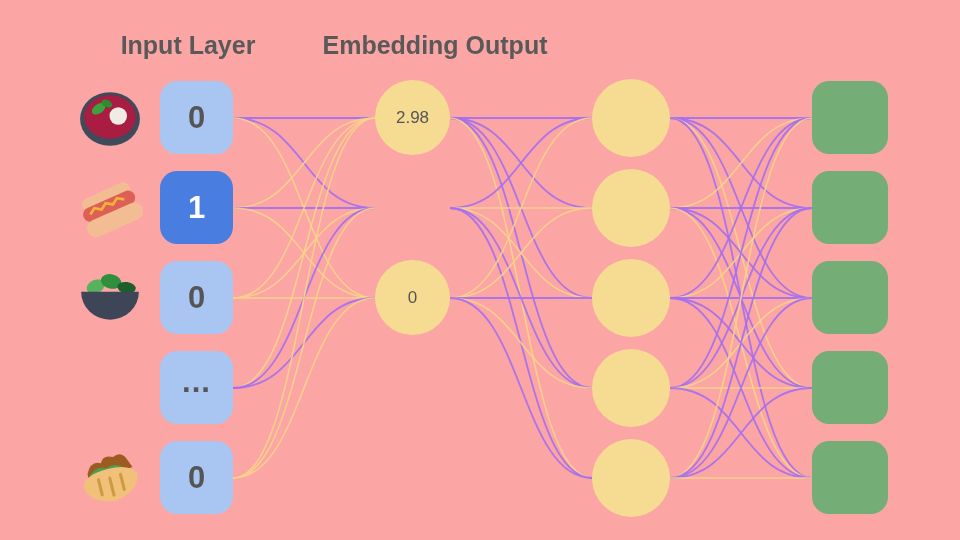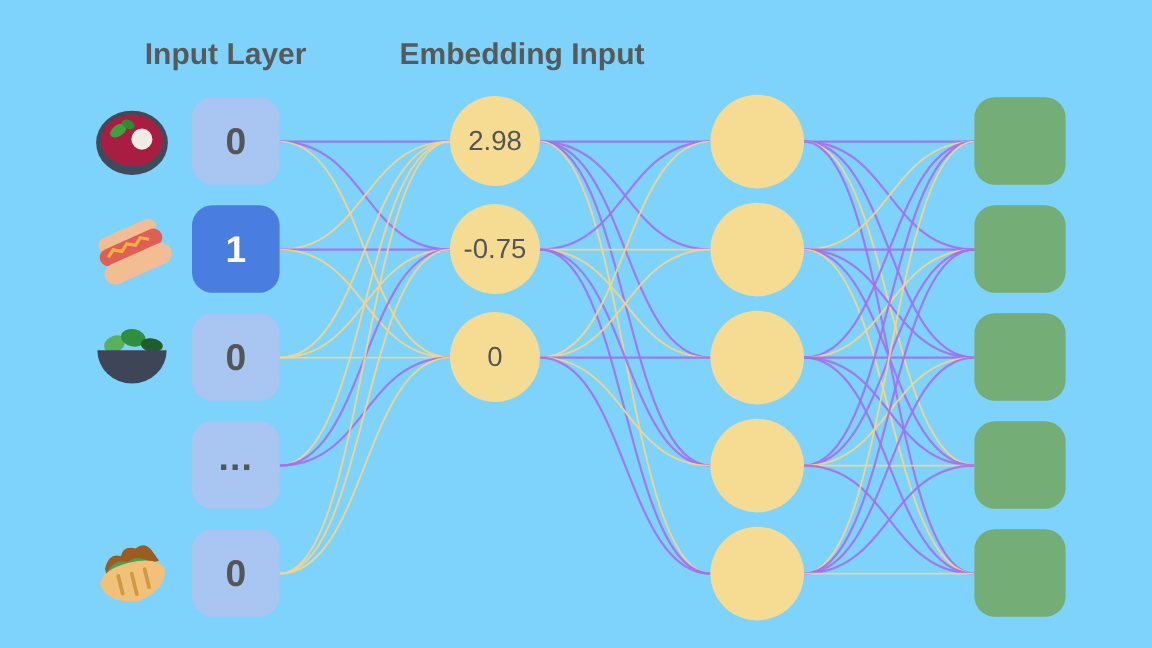--- a/index.html
+++ b/index.html
@@ -1,17 +1,17 @@
 <!DOCTYPE html>
 <html style="--title-text: #595959; --node-text: #555555; --input-node: #a9c5f1; --input-node-active: #4a7de0; --embedding-node: #f6dc93; --output-node: #74ad76;"><head>
 <meta charset="utf-8">
 <style>
   html,body{margin:0;padding:0;background:#ffffff;}
   #canvas{
-    position:relative;width:960px;height:540px;background:#7dd3fc;overflow:hidden;
+    position:relative;width:960px;height:540px;background:#fca5a5;overflow:hidden;
     font-family:"Liberation Sans", sans-serif;
   }
   .layer-title{
     position:absolute;top:31px;height:28px;line-height:28px;
     font-size:25px;font-weight:bold;color:var(--title-text,#595959);
     text-align:center;white-space:nowrap;
   }
   #title-input{left:88px;width:200px;}
   #title-embedding{left:310px;width:250px;}
   #title-output{left:758px;width:200px;}
@@ -20,39 +20,39 @@
   .in-node{
     left:160px;width:73px;height:73px;border-radius:17px;
     background:var(--input-node,#a9c5f1);
     font-size:31px;font-weight:bold;color:var(--node-text,#555555);
   }
   .in-node.active{background:var(--input-node-active,#4a7de0);color:#ffffff;}
   .in-node .dots{letter-spacing:1px;position:relative;top:-6px;}
   .emb-node{
     left:375px;width:75px;height:75px;border-radius:50%;
     background:var(--embedding-node,#f6dc93);
-    font-size:23px;font-weight:400;color:var(--node-text,#555555);
+    font-size:17px;font-weight:400;color:var(--node-text,#555555);
   }
   .hid-node{
     left:592px;width:78px;height:78px;border-radius:50%;
     background:var(--embedding-node,#f6dc93);
   }
   .out-node{
     left:812px;width:76px;height:73px;border-radius:17px;
     background:var(--output-node,#74ad76);
   }
   .food-icon{position:absolute;left:77px;width:66px;height:66px;z-index:2;}
 </style>
 </head>
 <body>
 
 <div id="canvas">
 
   <div class="layer-title" id="title-input">Input Layer</div>
-  <div class="layer-title" id="title-embedding">Embedding Input</div>
+  <div class="layer-title" id="title-embedding">Embedding Output</div>
 
   <svg id="edges" width="960" height="540" viewBox="0 0 960 540">
       <path d="M 233 118 C 304 118, 304 118, 375 118" fill="none" stroke="#a46ef0" stroke-width="1.8" opacity="0.9"></path>
       <path d="M 233 118 C 304 118, 304 208, 375 208" fill="none" stroke="#a46ef0" stroke-width="1.8" opacity="0.9"></path>
       <path d="M 233 118 C 304 118, 304 298, 375 298" fill="none" stroke="#f7d488" stroke-width="1.6" opacity="0.9"></path>
       <path d="M 233 208 C 304 208, 304 118, 375 118" fill="none" stroke="#f7d488" stroke-width="1.6" opacity="0.9"></path>
       <path d="M 233 208 C 304 208, 304 208, 375 208" fill="none" stroke="#a46ef0" stroke-width="1.8" opacity="0.9"></path>
       <path d="M 233 208 C 304 208, 304 298, 375 298" fill="none" stroke="#f7d488" stroke-width="1.6" opacity="0.9"></path>
       <path d="M 233 298 C 304 298, 304 118, 375 118" fill="none" stroke="#f7d488" stroke-width="1.6" opacity="0.9"></path>
       <path d="M 233 298 C 304 298, 304 208, 375 208" fill="none" stroke="#f7d488" stroke-width="1.6" opacity="0.9"></path>
@@ -147,23 +147,20 @@
   <div class="node in-node" style="top:351px">
       <span class="dots">...</span>
     </div>
   <div class="node in-node" style="top:441px">
       <span>0</span>
     </div>
 
   <div class="node emb-node" style="top:80px">
       <span>2.98</span>
     </div>
-  <div class="node emb-node" style="top:170px">
-      <span>-0.75</span>
-    </div>
   <div class="node emb-node" style="top:260px">
       <span>0</span>
     </div>
 
   <div class="node hid-node" style="top:79px"></div>
   <div class="node hid-node" style="top:169px"></div>
   <div class="node hid-node" style="top:259px"></div>
   <div class="node hid-node" style="top:349px"></div>
   <div class="node hid-node" style="top:439px"></div>
 

